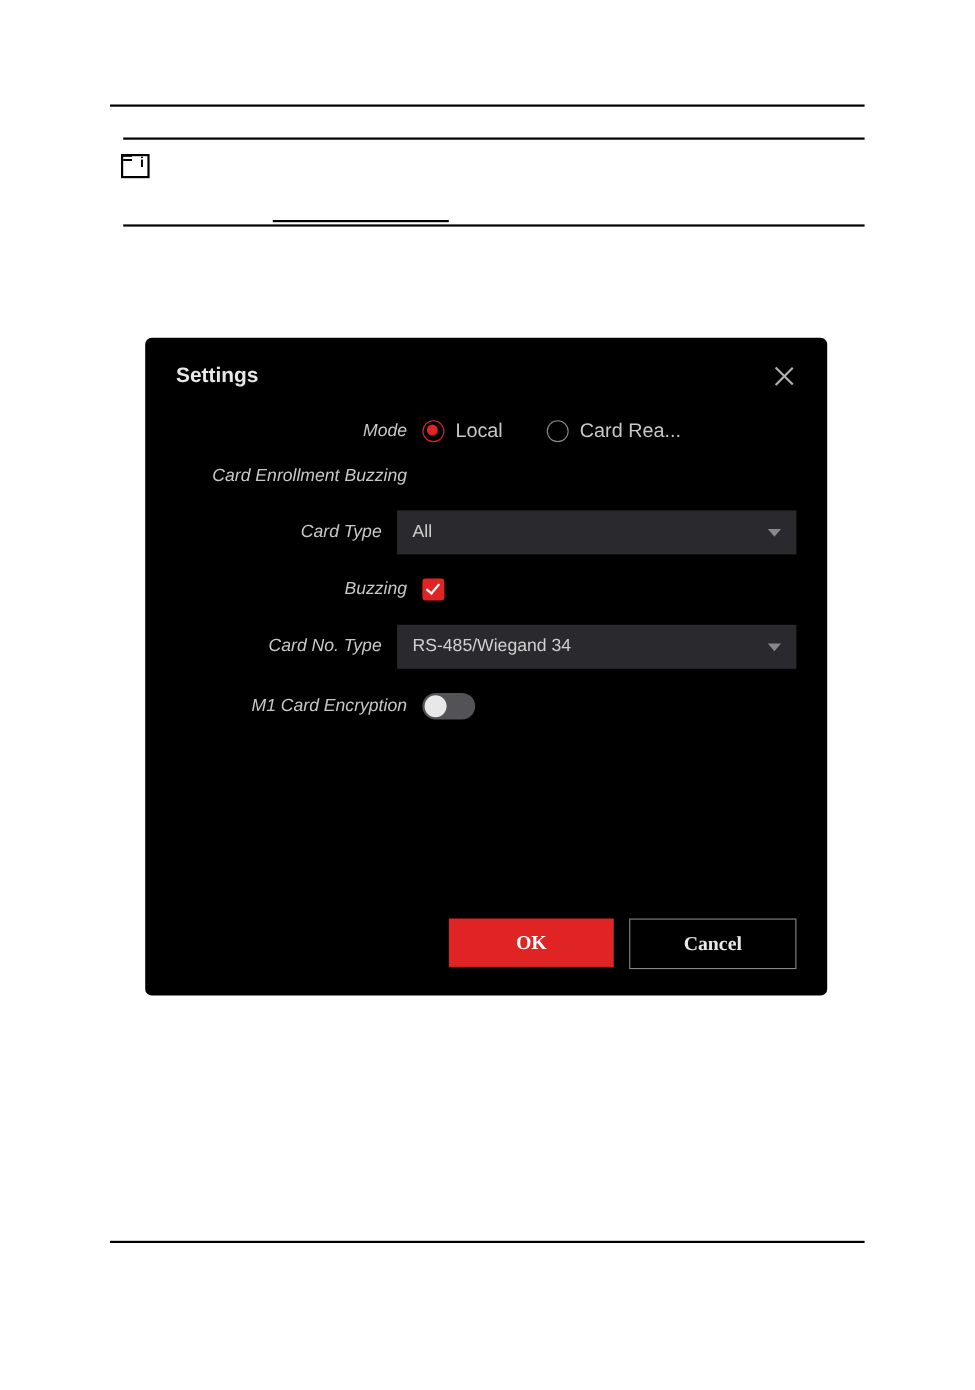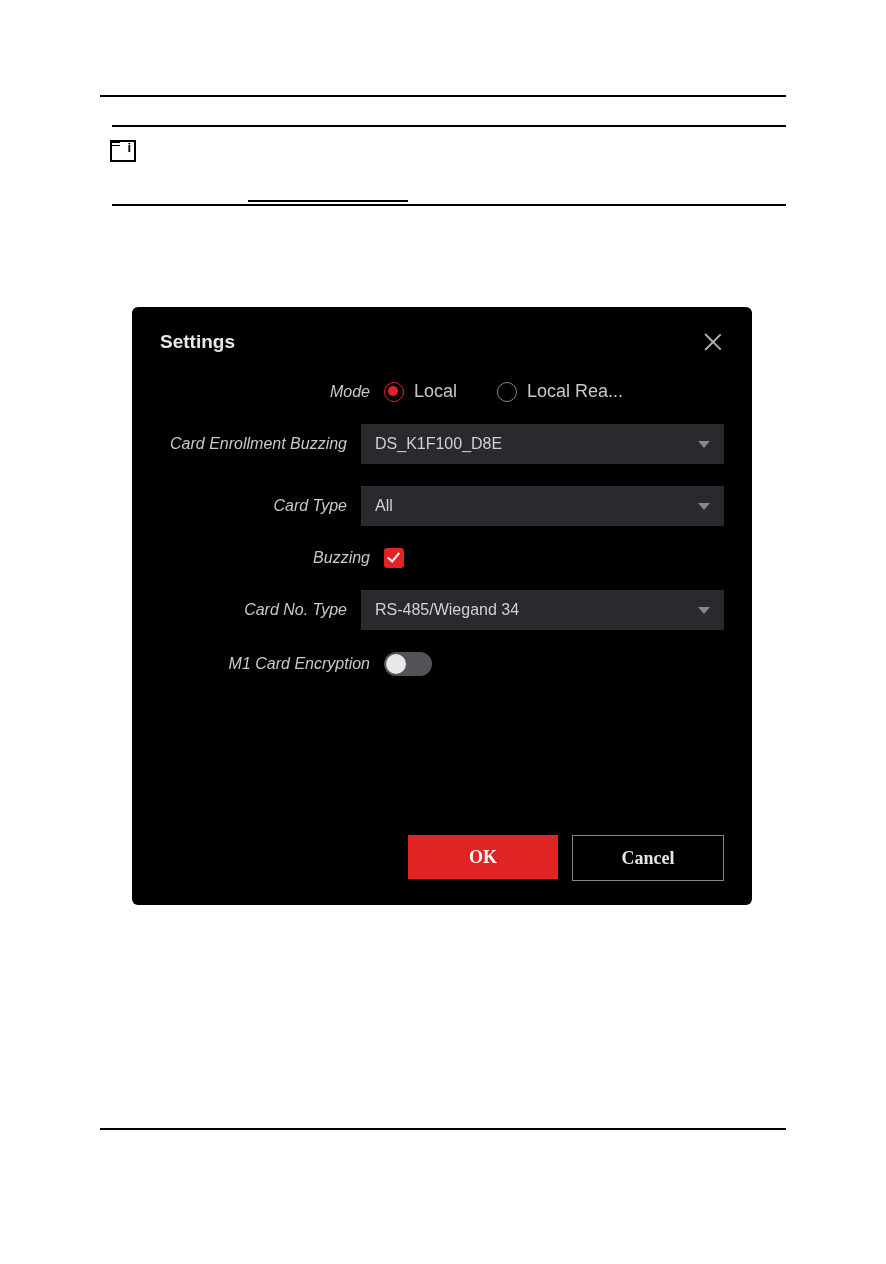--- a/index.html
+++ b/index.html
@@ -267,32 +267,26 @@
   </div>
 
   <div class="form-body">
 
     <div class="row">
       <div class="label-col">Mode</div>
       <div class="field-col">
         <span class="radio selected"></span>
         <span class="radio-label">Local</span>
         <span class="radio"></span>
-        <span class="radio-label">Local Rea...</span>
+        <span class="radio-label">Card Rea...</span>
       </div>
     </div>
 
     <div class="row">
       <div class="label-col">Card Enrollment Buzzing</div>
-      <div class="field-col">
-        <div class="select-box">
-          <span>DS_K1F100_D8E</span>
-          <span class="caret"></span>
-        </div>
-      </div>
     </div>
 
     <div class="row">
       <div class="label-col">Card Type</div>
       <div class="field-col">
         <div class="select-box">
           <span>All</span>
           <span class="caret"></span>
         </div>
       </div>

